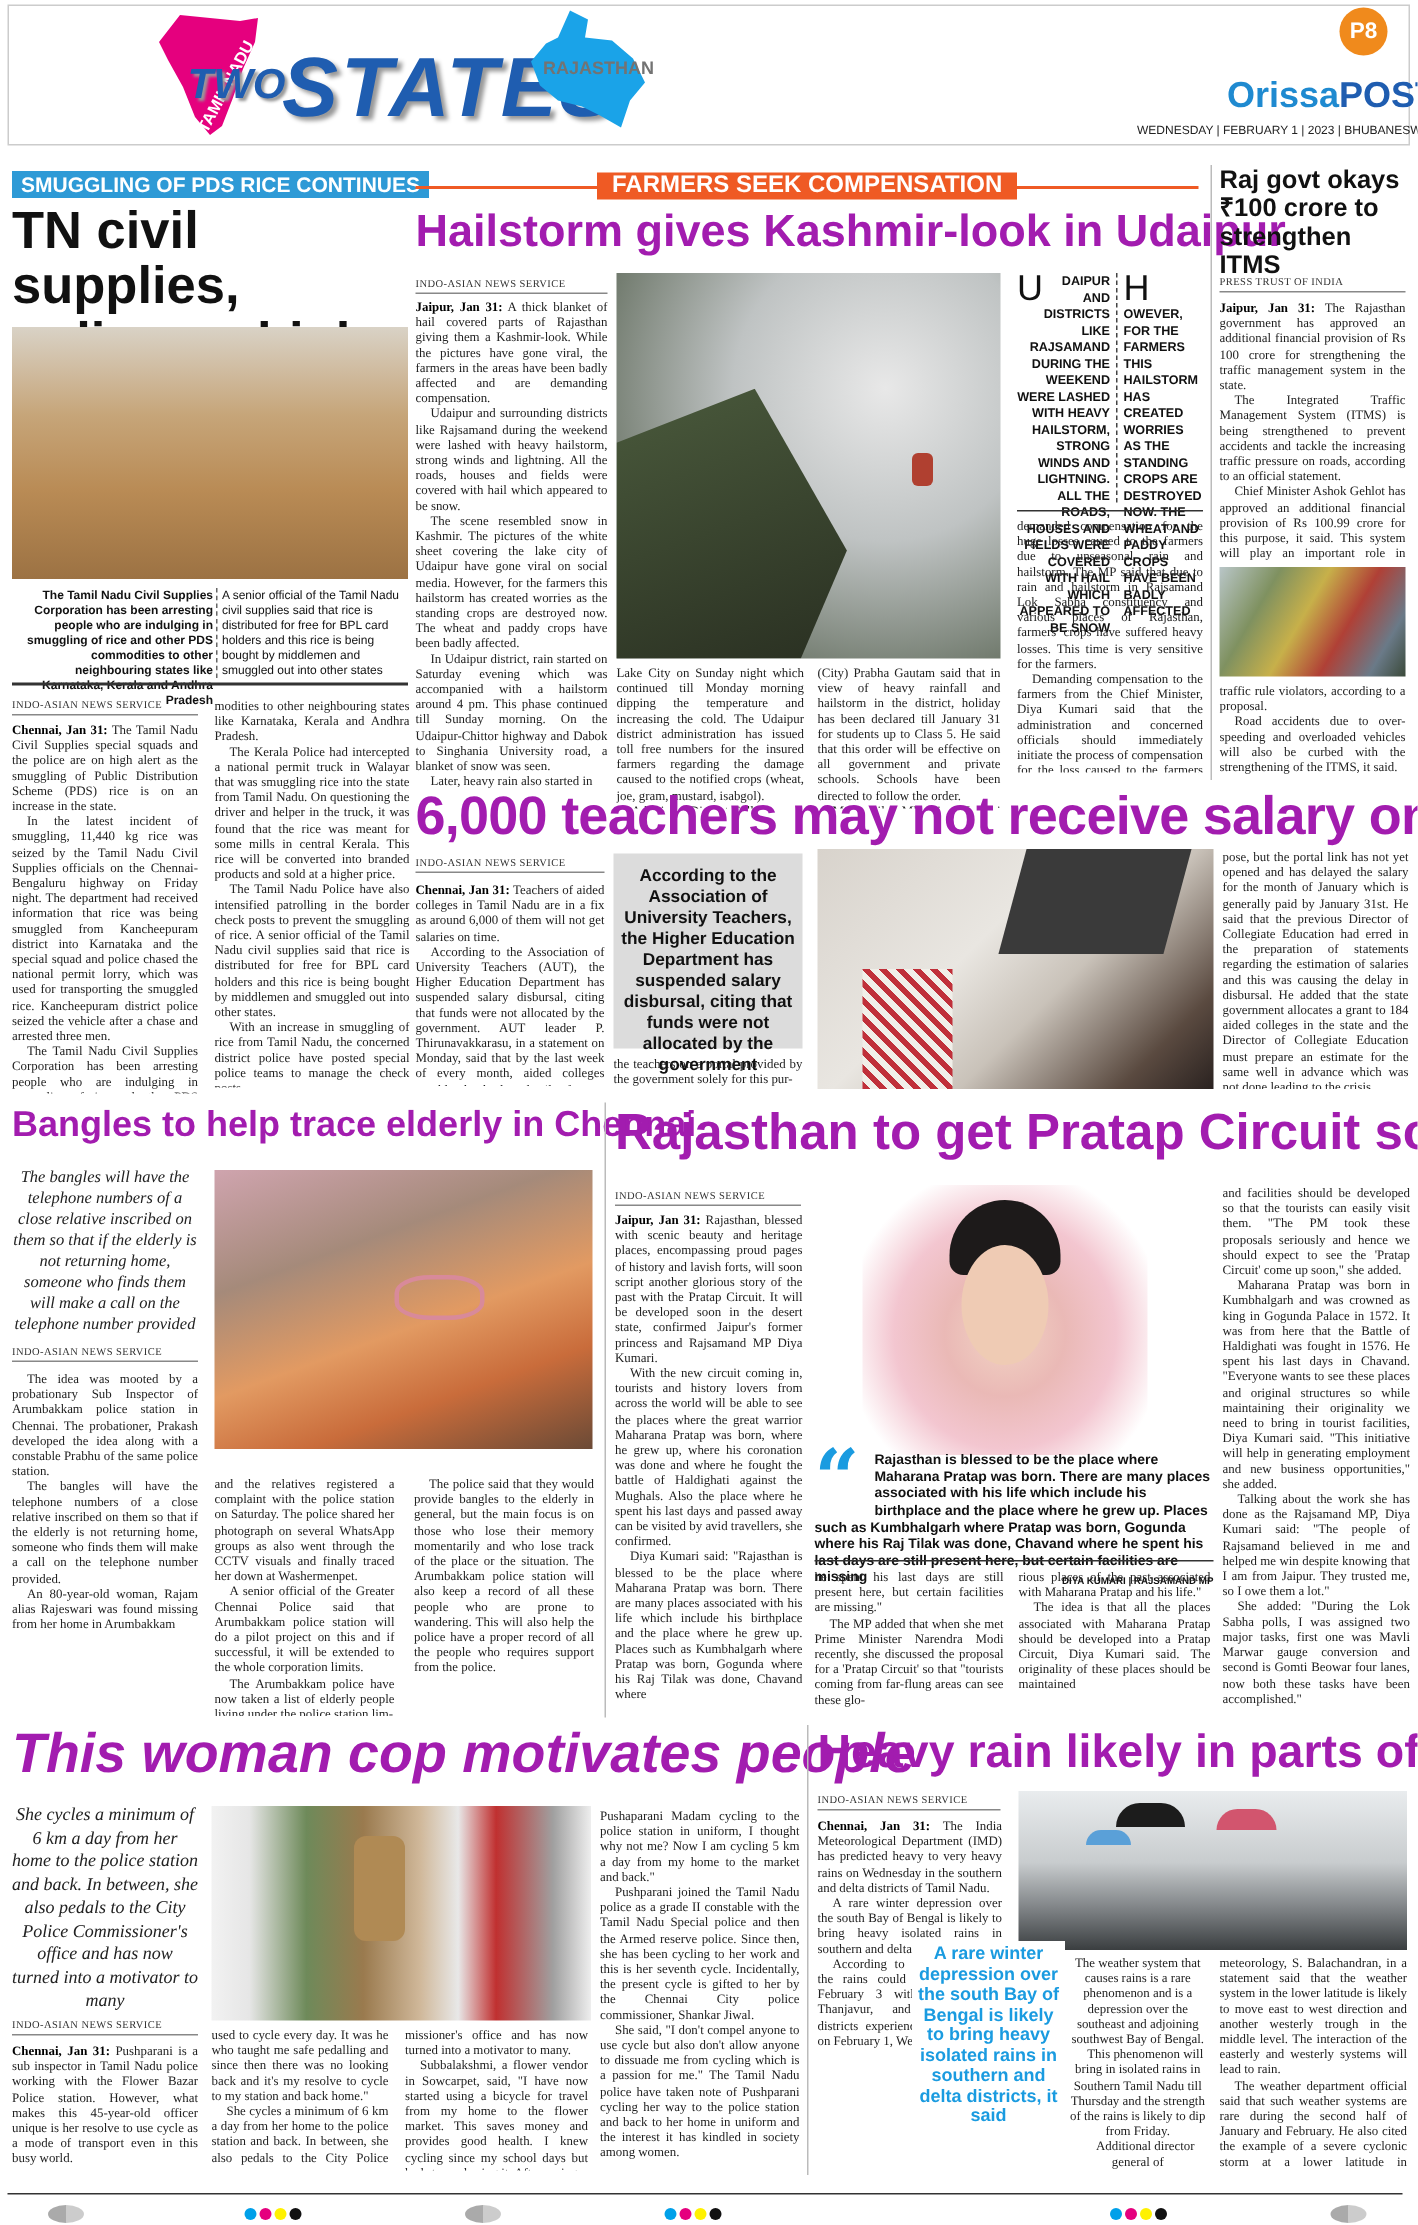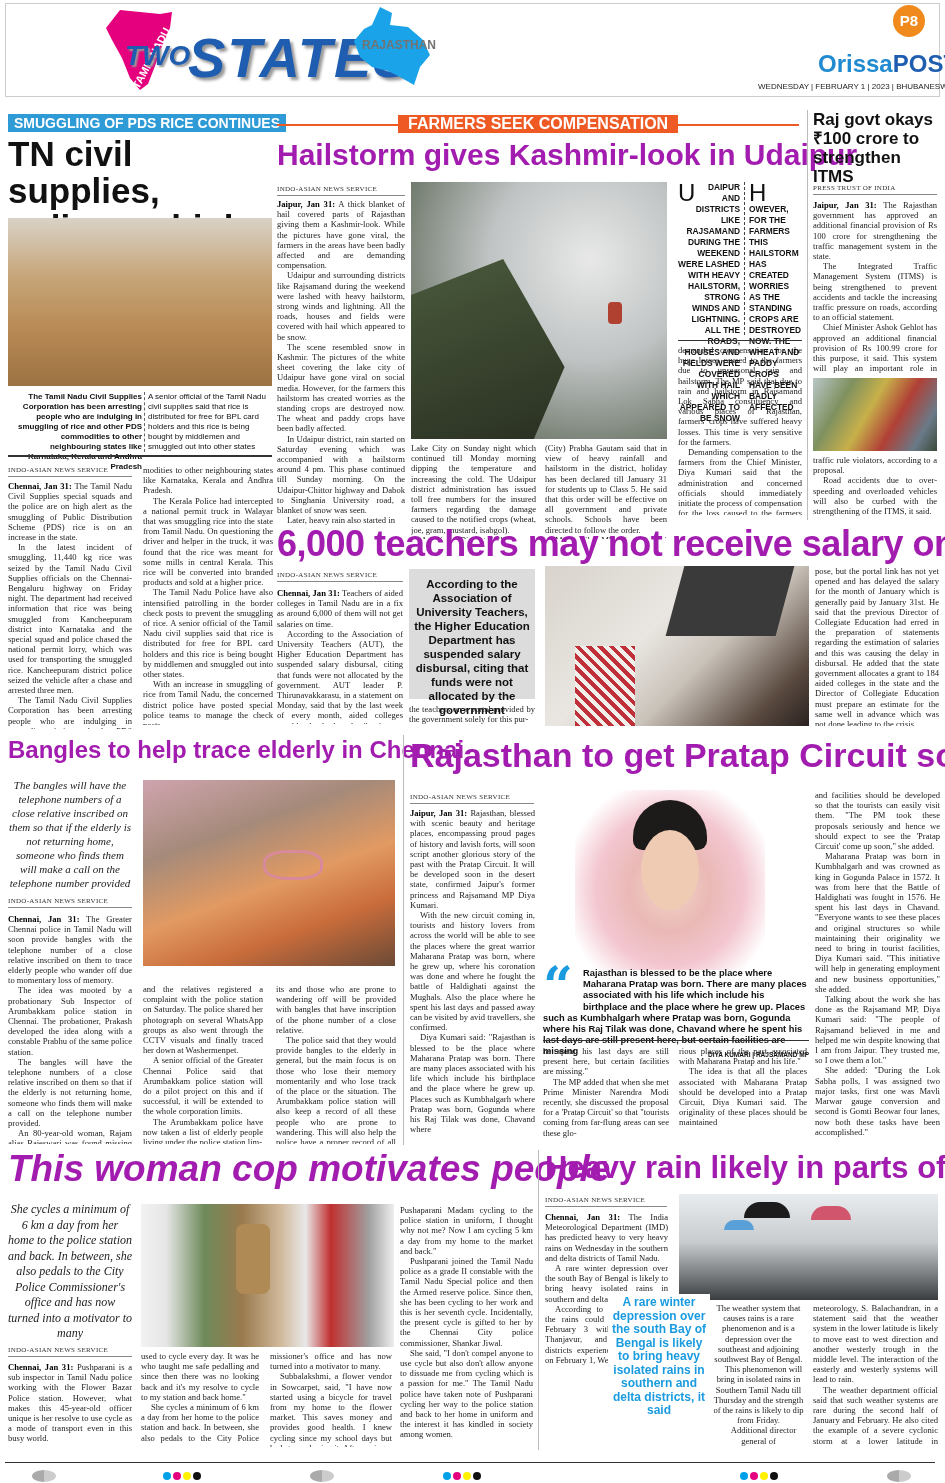--- a/index.html
+++ b/index.html
@@ -136,32 +136,30 @@
   <p class="first">pose, but the portal link has not yet opened and has delayed the salary for the month of January which is generally paid by January 31st. He said that the previous Director of Collegiate Education had erred in the preparation of statements regarding the estimation of salaries and this was causing the delay in disbursal. He added that the state government allocates a grant to 184 aided colleges in the state and the Director of Collegiate Education must prepare an estimate for the same well in advance which was not done leading to the crisis.</p>
 </div>
 
 <h1 class="abs hed-serif" style="left:8px;top:738px;font-size:24px;white-space:nowrap">Bangles to help trace elderly in Chennai</h1>
 <div class="abs blurb" style="left:8px;top:778px;width:124px">The bangles will have the telephone numbers of a close relative inscribed on them so that if the elderly is not returning home, someone who finds them will make a call on the telephone number provided</div>
 <div class="abs agency" style="left:8px;top:897px;width:124px">INDO-ASIAN NEWS SERVICE</div>
 <div class="abs photo" style="left:143px;top:780px;width:252px;height:186px;background:linear-gradient(160deg,#cfa4ae 0%,#a58a7a 30%,#e29a62 55%,#c96c3b 75%,#6b4a36 100%)">
   <div style="position:absolute;left:120px;top:70px;width:60px;height:30px;border:3px solid #d88a9a;border-radius:40%"></div>
 </div>
 <div class="abs body" style="left:8px;top:914px;width:124px;height:230px">
-  <p class="first"><b>Chennai, Jan 31:</b> <span>The Greater Chennai police in Tamil Nadu will soon provide bangles with the telephone number of a close relative inscribed on them to trace elderly people who wander off due to momentary loss of memory.</span></p>
   <p>The idea was mooted by a probationary Sub Inspector of Arumbakkam police station in Chennai. The probationer, Prakash developed the idea along with a constable Prabhu of the same police station.</p>
   <p>The bangles will have the telephone numbers of a close relative inscribed on them so that if the elderly is not returning home, someone who finds them will make a call on the telephone number provided.</p>
   <p>An 80-year-old woman, Rajam alias Rajeswari was found missing from her home in Arumbakkam</p>
 </div>
 <div class="abs body" style="left:143px;top:984px;width:120px;height:160px">
   <p class="first">and the relatives registered a complaint with the police station on Saturday. The police shared her photograph on several WhatsApp groups as also went through the CCTV visuals and finally traced her down at Washermenpet.</p>
   <p>A senior official of the Greater Chennai Police said that Arumbakkam police station will do a pilot project on this and if successful, it will be extended to the whole corporation limits.</p>
   <p>The Arumbakkam police have now taken a list of elderly people living under the police station lim-</p>
 </div>
 <div class="abs body" style="left:276px;top:984px;width:120px;height:160px">
-  <p class="first">its and those who are prone to wandering off will be provided with bangles that have inscription of the phone number of a close relative.</p>
   <p>The police said that they would provide bangles to the elderly in general, but the main focus is on those who lose their memory momentarily and who lose track of the place or the situation. The Arumbakkam police station will also keep a record of all these people who are prone to wandering. This will also help the police have a proper record of all the people who requires support from the police.</p>
 </div>
 
 <div class="abs" style="left:403px;top:735px;height:410px;border-left:1px solid #bbb"></div>
 <h1 class="abs hed-serif" style="left:410px;top:738px;font-size:34px;white-space:nowrap">Rajasthan to get Pratap Circuit soon</h1>
 <div class="abs agency" style="left:410px;top:793px;width:124px">INDO-ASIAN NEWS SERVICE</div>
 <div class="abs body" style="left:410px;top:808px;width:125px;height:338px">
   <p class="first"><b>Jaipur, Jan 31:</b> <span>Rajasthan, blessed with scenic beauty and heritage places, encompassing proud pages of history and lavish forts, will soon script another glorious story of the past with the Pratap Circuit. It will be developed soon in the desert state, confirmed Jaipur's former princess and Rajsamand MP Diya Kumari.</span></p>
   <p>With the new circuit coming in, tourists and history lovers from across the world will be able to see the places where the great warrior Maharana Pratap was born, where he grew up, where his coronation was done and where he fought the battle of Haldighati against the Mughals. Also the place where he spent his last days and passed away can be visited by avid travellers, she confirmed.</p>
   <p>Diya Kumari said: "Rajasthan is blessed to be the place where Maharana Pratap was born. There are many places associated with his life which include his birthplace and the place where he grew up. Places such as Kumbhalgarh where Pratap was born, Gogunda where his Raj Tilak was done, Chavand where</p>

